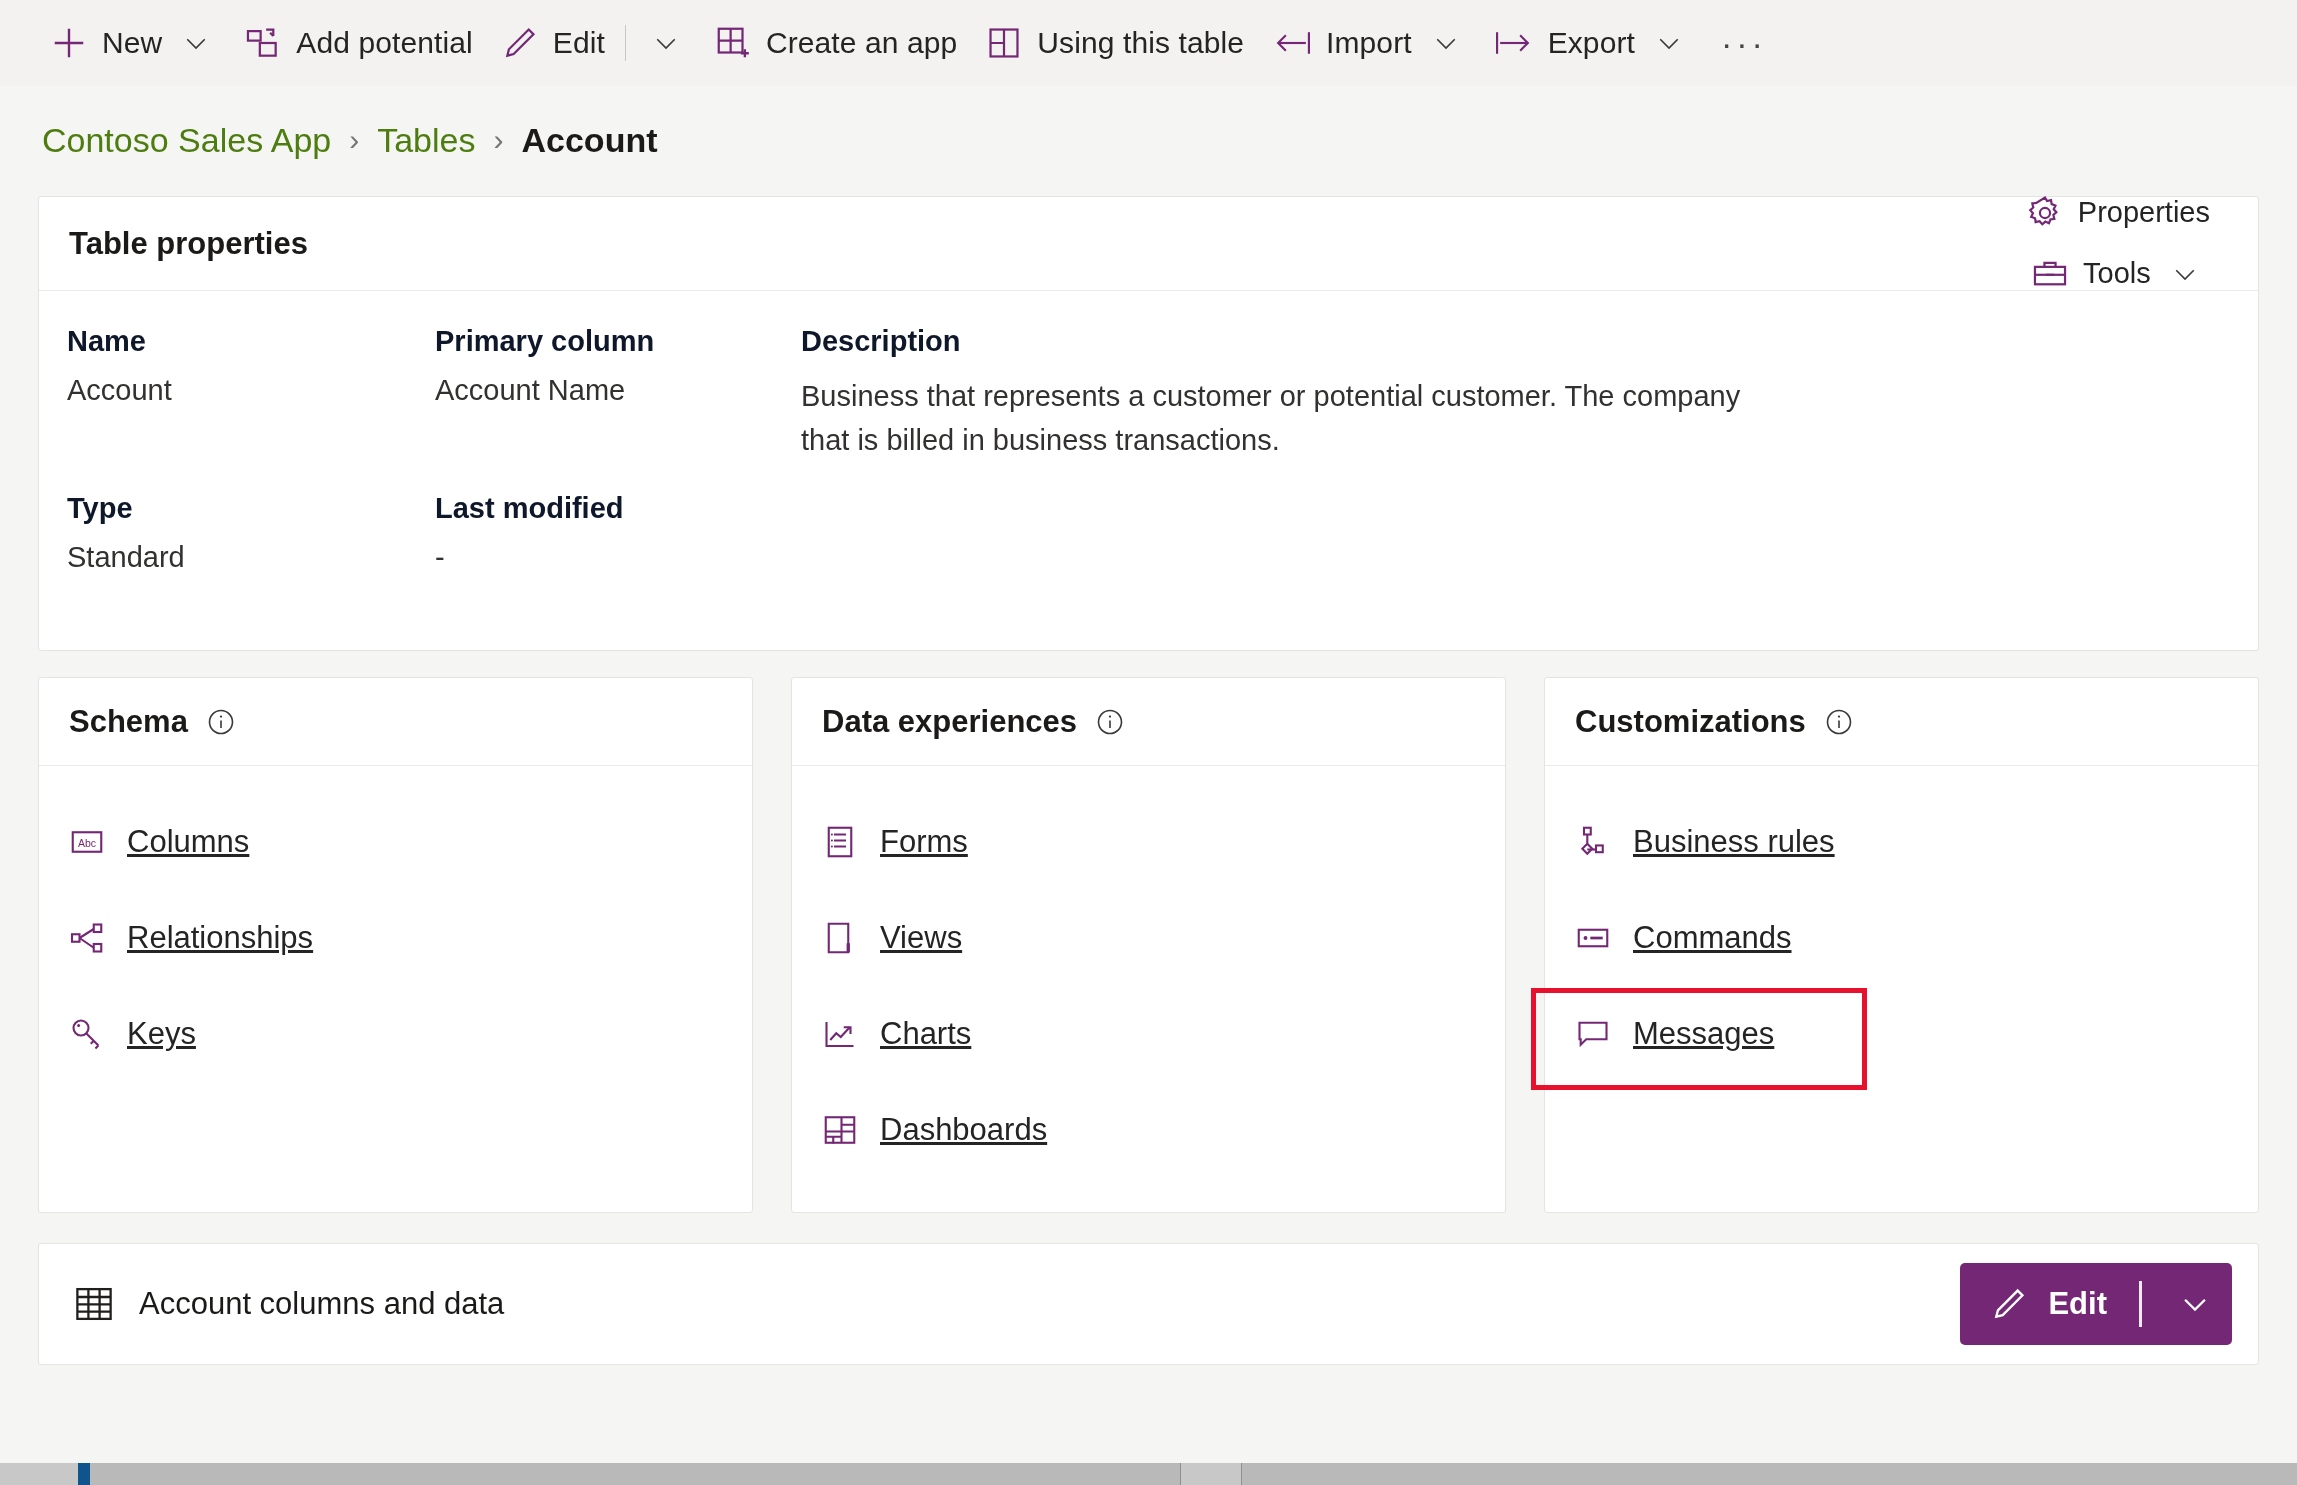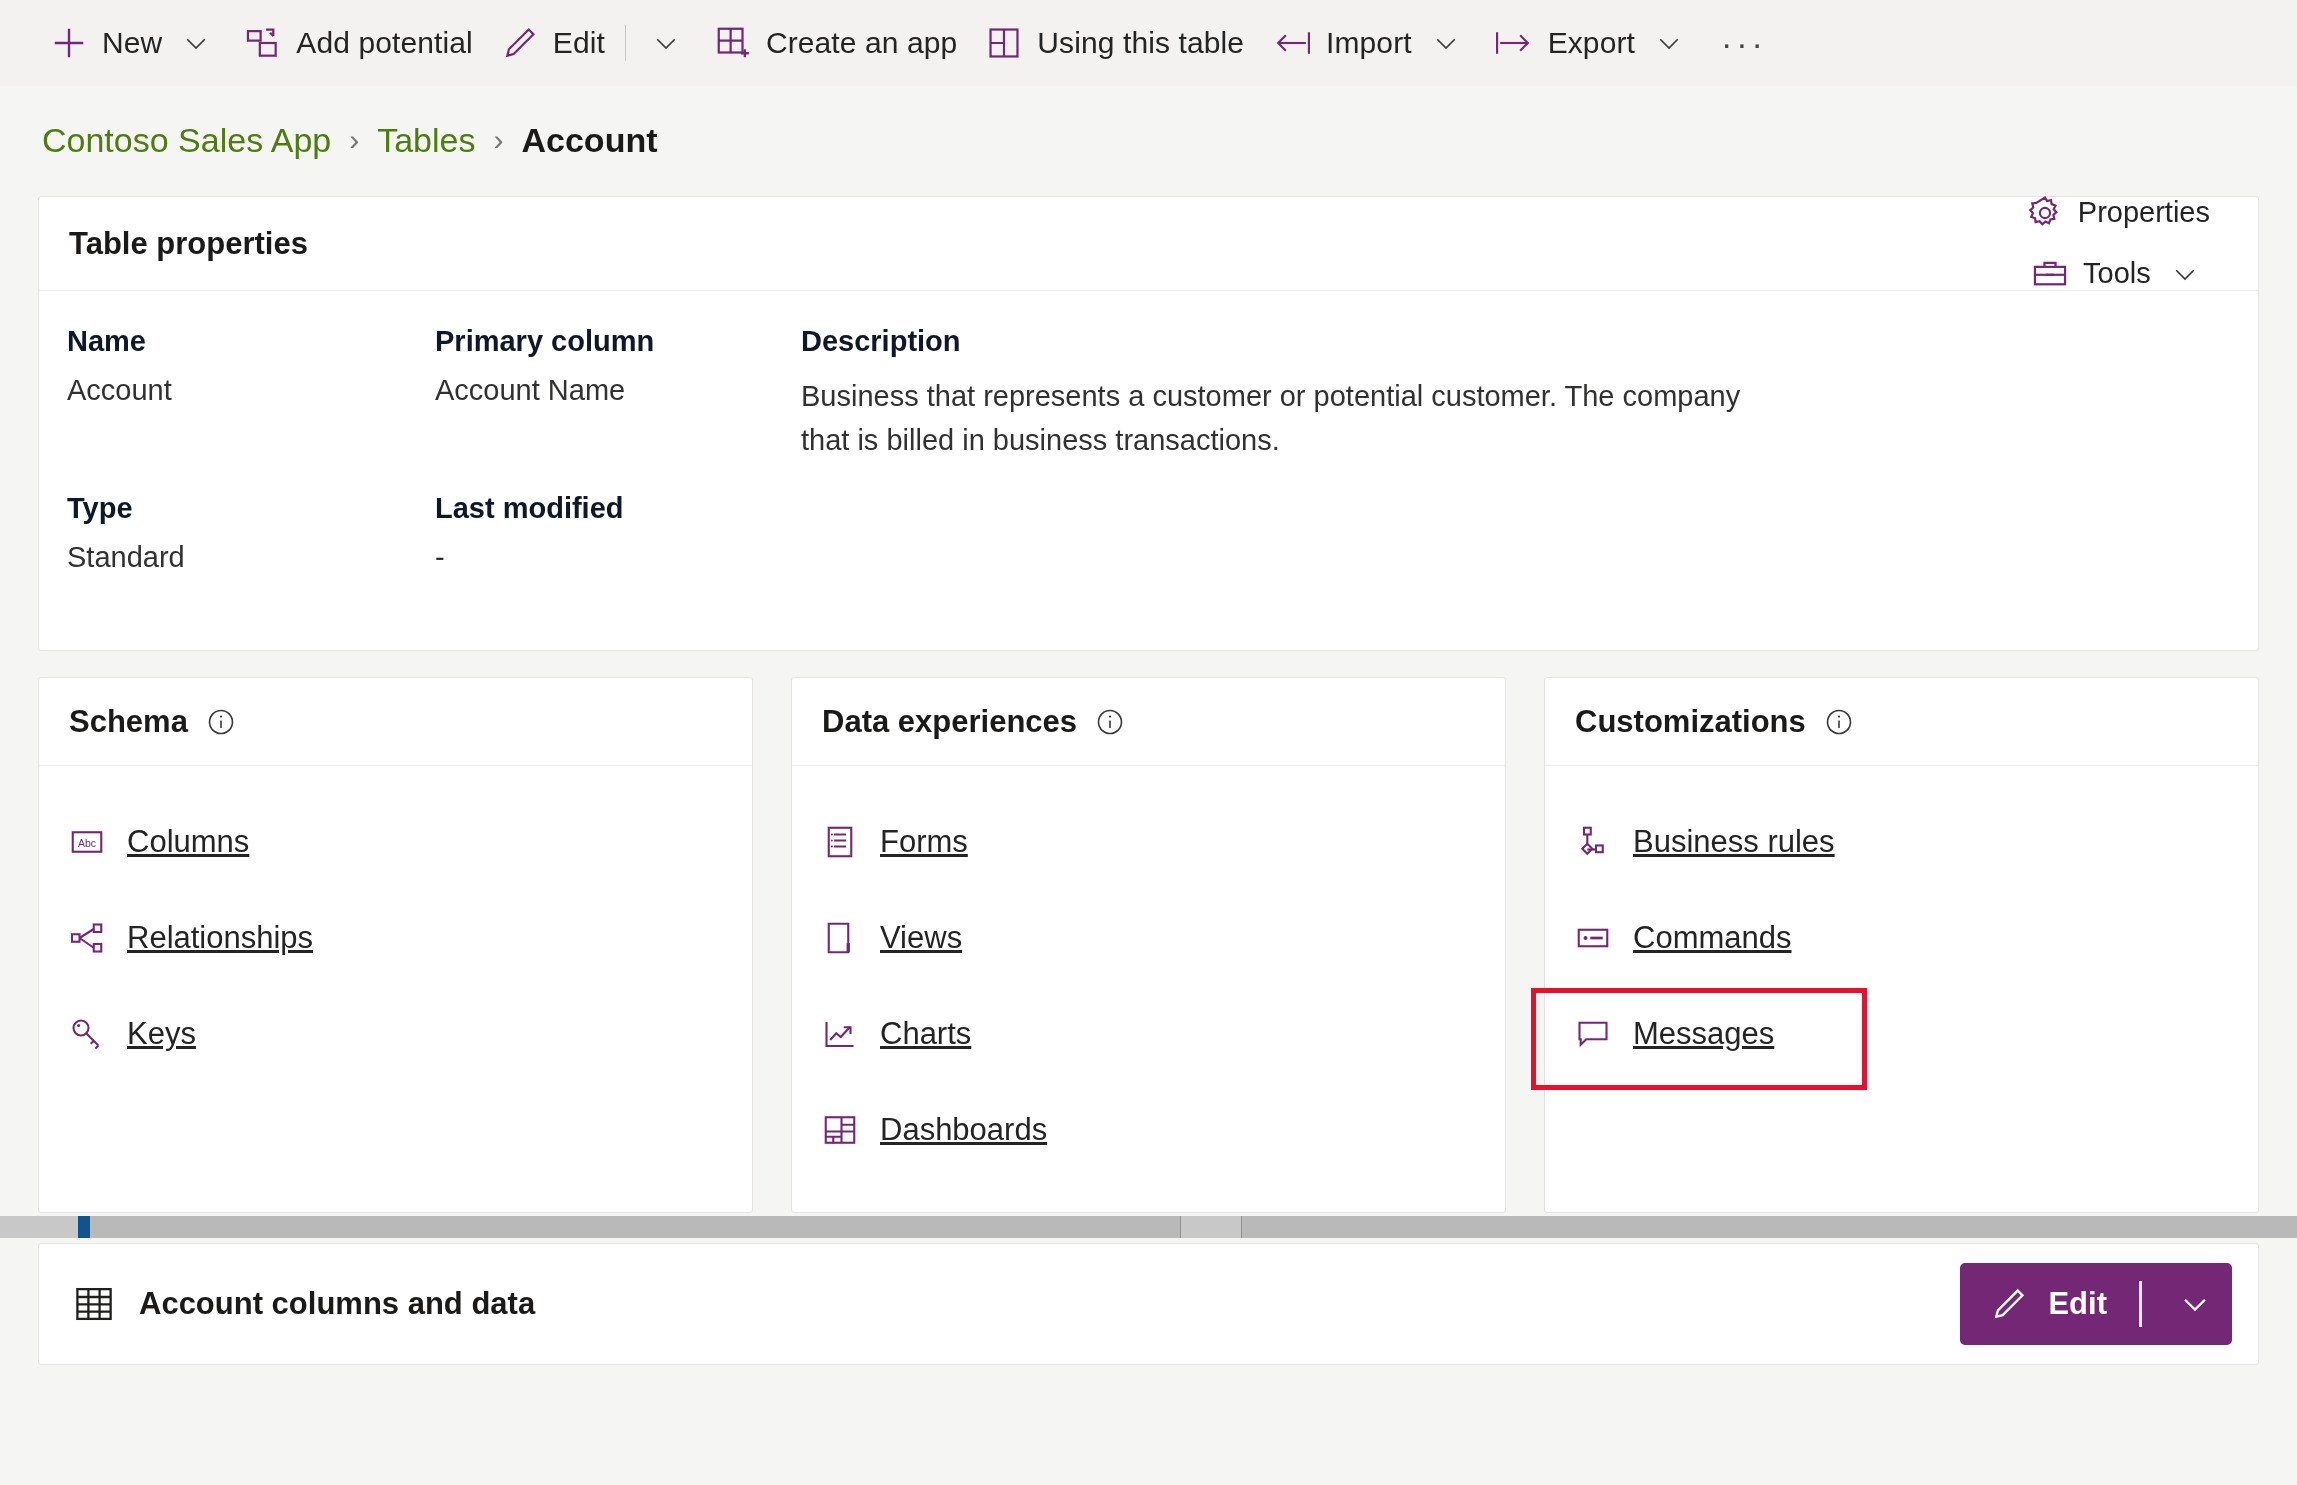--- a/index.html
+++ b/index.html
@@ -143,21 +143,21 @@
   
   .bottom-card {
     margin-top: 30px;
     display: flex;
     align-items: center;
     justify-content: space-between;
     height: 122px;
     padding: 0 26px 0 34px;
   }
   .bottom-left { display: flex; align-items: center; gap: 24px; }
-  .bottom-title { font-size: 31px; font-weight: bold; color: #1b1a19; }
+  .bottom-title { font-size: 31px; font-weight: normal; color: #1b1a19; }
   .edit-btn {
     display: flex; align-items: center;
     height: 82px;
     background: #742774;
     color: #ffffff;
     border-radius: 5px;
     cursor: pointer;
     padding: 0 4px 0 30px;
     gap: 20px;
   }
@@ -174,21 +174,21 @@
     width: 2297px;
     height: 22px;
     background: #b9b9b9;
     display: flex;
     align-items: flex-start;
   }
   .grid-strip .corner { width: 78px; height: 22px; background: #c8c8c8; }
   .grid-strip .sel { width: 12px; height: 22px; background: #0f548c; }
   .grid-strip .cellline { width: 1px; height: 22px; background: #8f8f8f; }
   .grid-strip .seg { height: 22px; }
-  .page-wrap { position: relative; width: 2297px; height: 1238px; }
+  .page-wrap { position: relative; width: 2297px; height: 1485px; }
 </style>
 </head>
 <body>
 
 <div class="page-wrap">
 
   <div class="commandbar">
 
     <div class="cmd">
       <span class="pico">

